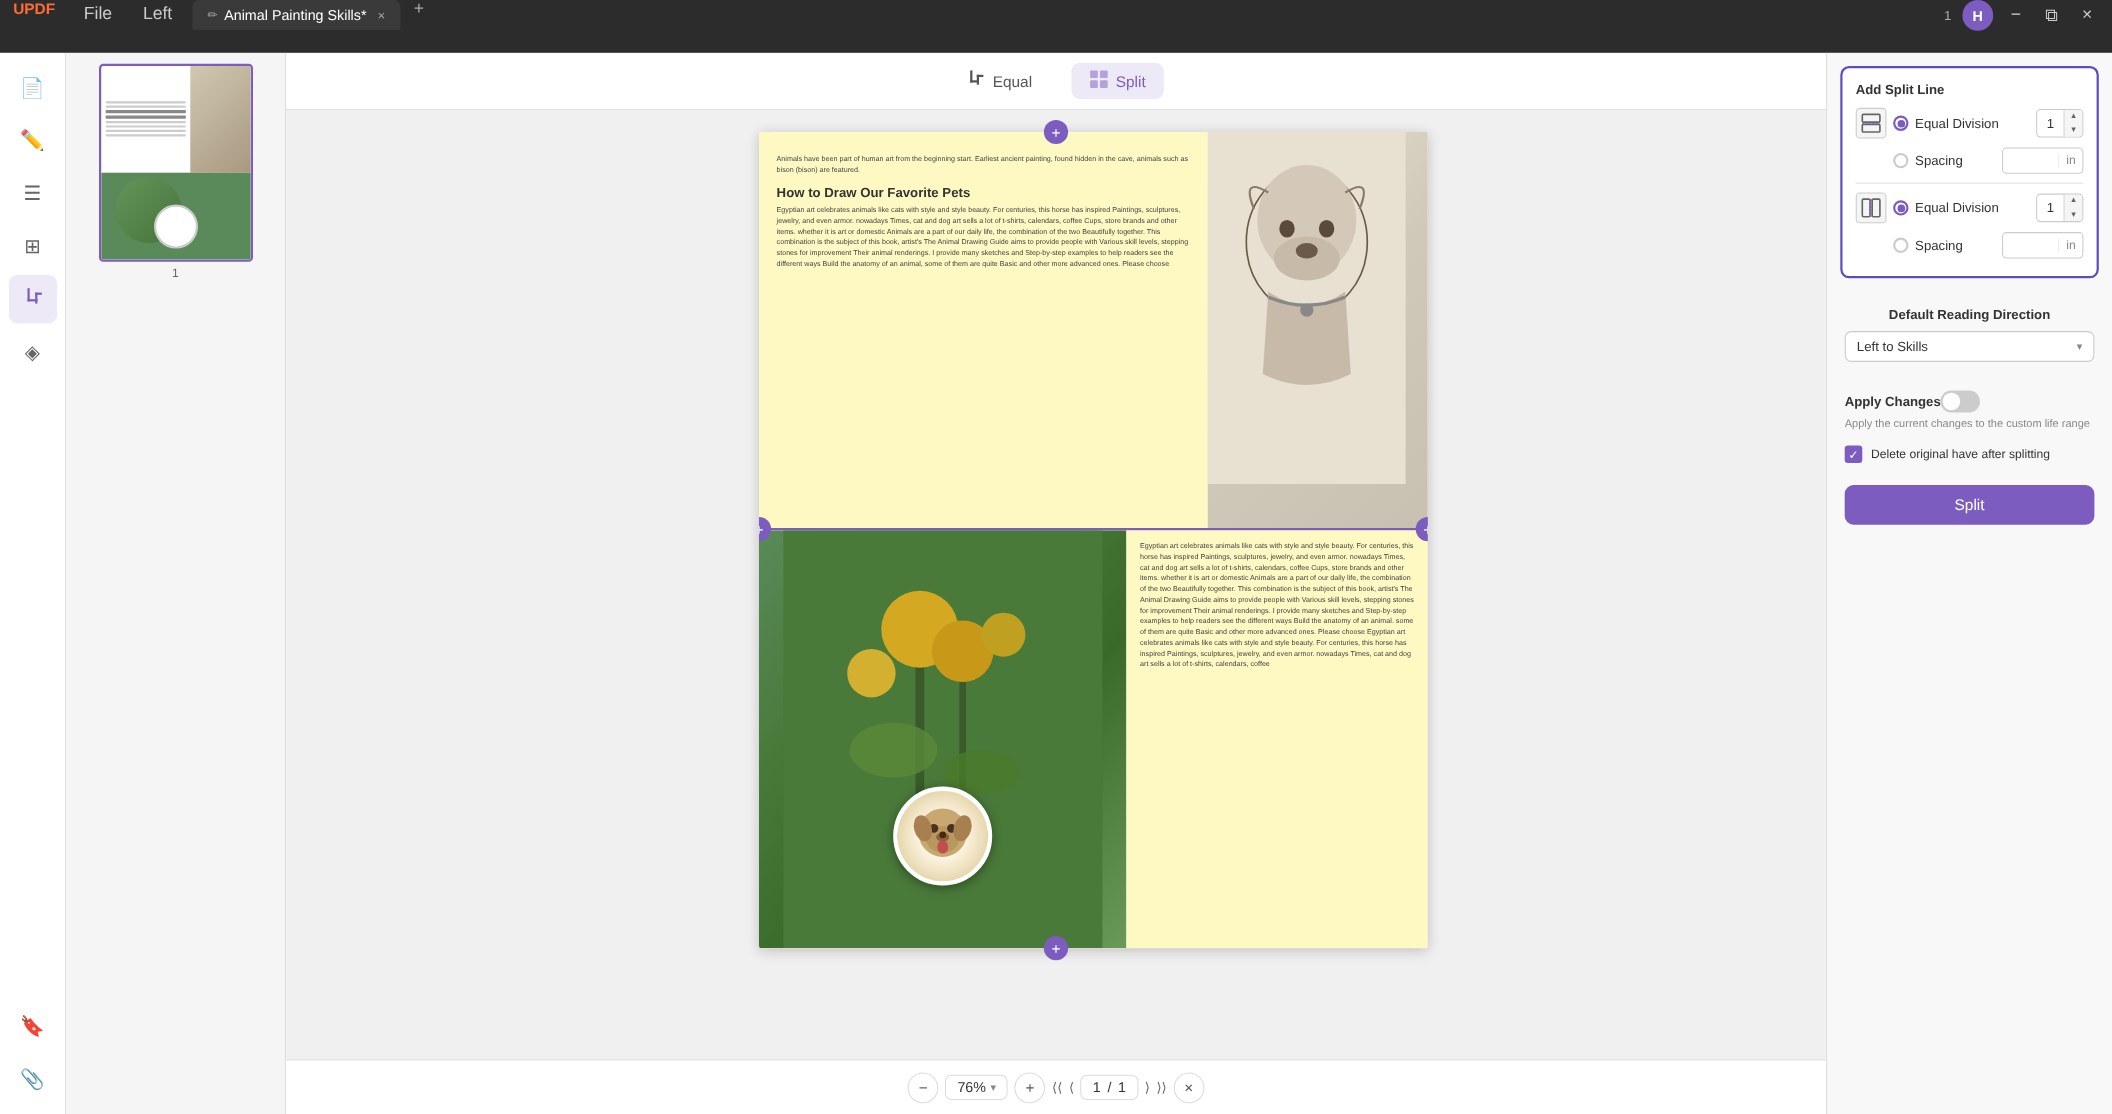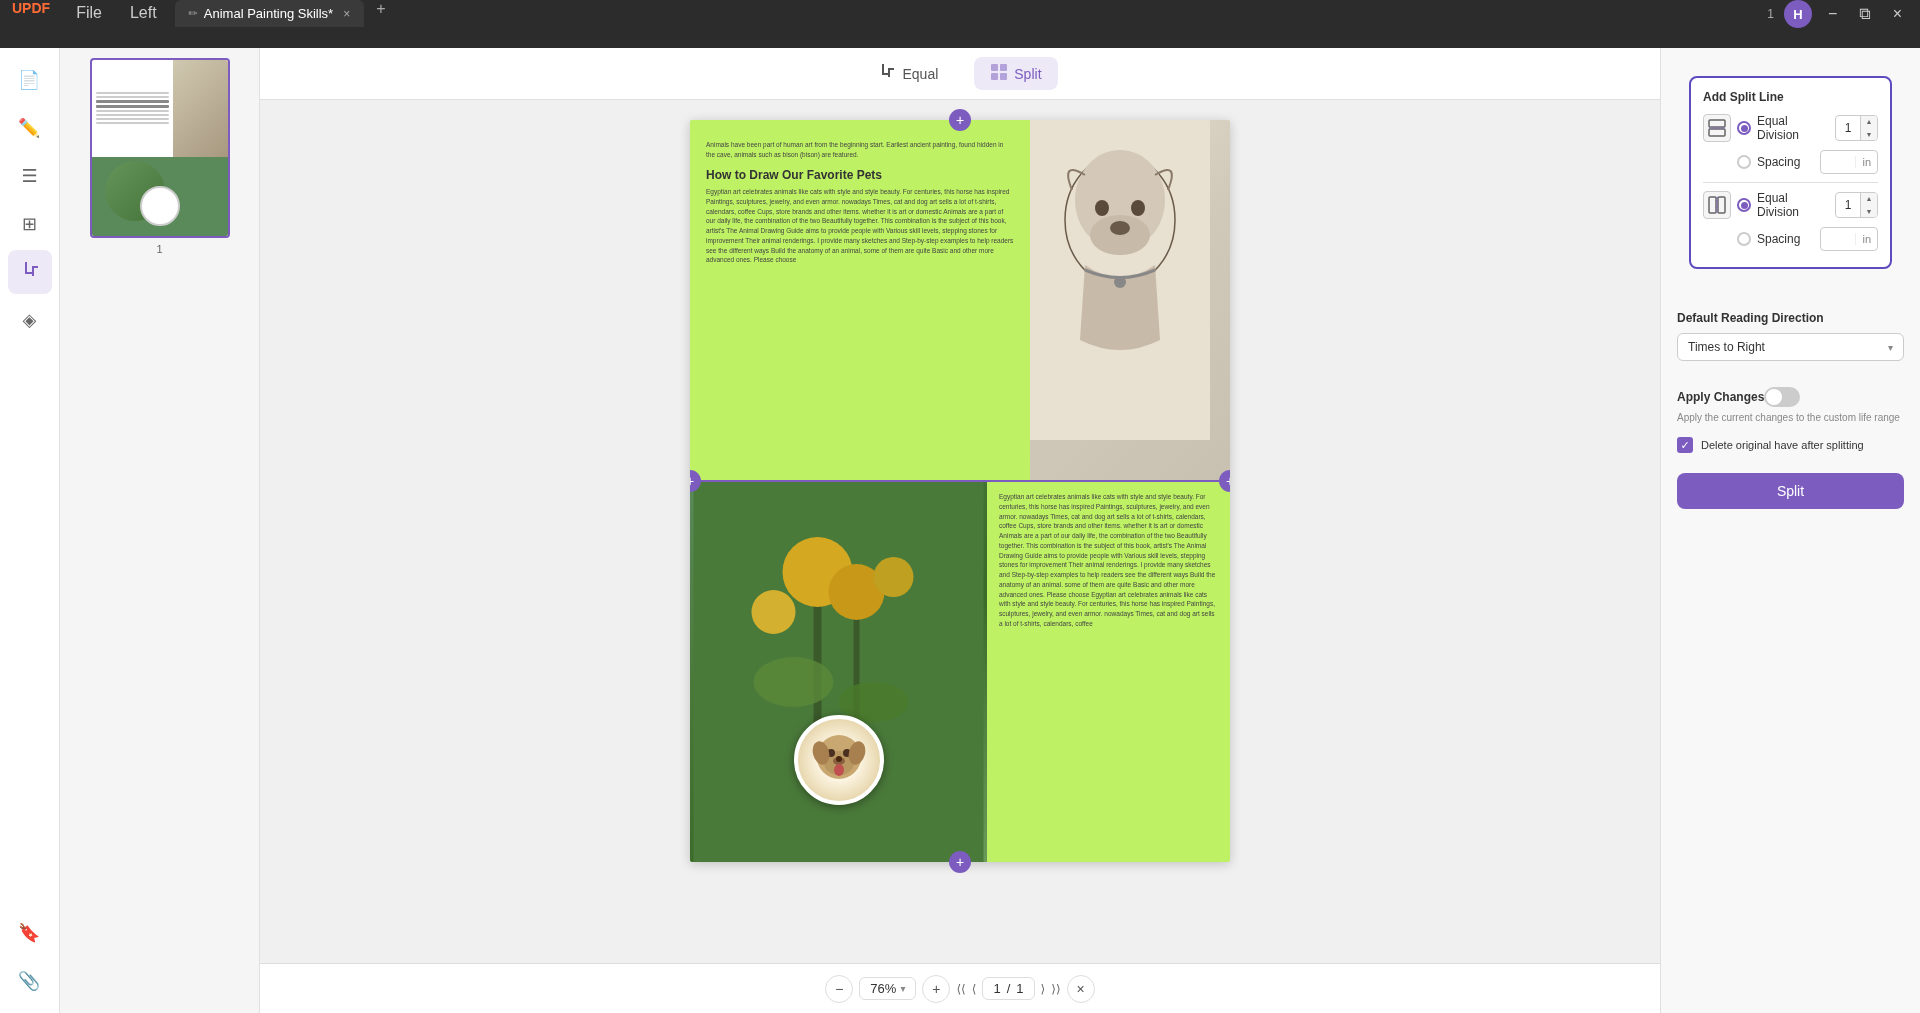--- a/index.html
+++ b/index.html
@@ -163,22 +163,22 @@
       padding: 20px;
       position: relative;
     }
 
     .page-wrapper {
       position: relative;
       width: 540px;
     }
 
     .page-doc {
-      background: #bef264;
-      width: 540px;
+      background: #fef9c3;
+      width: 608px;
       border-radius: 2px;
       box-shadow: 0 2px 12px rgba(0,0,0,0.2);
       overflow: hidden;
       position: relative;
     }
 
     
     .split-line-h {
       position: absolute;
       left: 0; right: 0;
@@ -329,21 +329,21 @@
       font-weight: 600;
       color: #222;
       padding: 16px 16px 12px;
       border-bottom: 1px solid #eee;
     }
 
     
     .split-section {
       border: 2px solid #5c4cbf;
       border-radius: 8px;
-      margin: 28px;
+      margin: 12px;
       padding: 12px;
       background: #fff;
     }
     .split-section-title {
       font-size: 12px;
       font-weight: 600;
       color: #333;
       margin-bottom: 10px;
     }
 
@@ -451,20 +451,21 @@
 
     
     .section-block {
       padding: 14px 16px;
     }
     .section-label {
       font-size: 12px;
       font-weight: 600;
       color: #333;
       margin-bottom: 8px;
+      text-align: center;
     }
     .dropdown-select {
       width: 100%;
       border: 1px solid #ccc;
       border-radius: 6px;
       padding: 6px 10px;
       font-size: 12px;
       color: #333;
       background: #fff;
       display: flex;
@@ -843,21 +844,21 @@
         <div class="spacing-input">
           <span class="spacing-val"></span>
           <span class="spacing-unit">in</span>
         </div>
       </div>
     </div>
 
     <div class="section-block">
       <div class="section-label">Default Reading Direction</div>
       <div class="dropdown-select">
-        <span>Times to Right</span>
+        <span>Left to Skills</span>
         <span class="dropdown-arrow">▾</span>
       </div>
     </div>
 
     <div class="apply-section">
       <div class="apply-row">
         <span class="apply-label">Apply Changes</span>
         <div class="toggle off"></div>
       </div>
       <div class="apply-desc">Apply the current changes to the custom life range</div>

